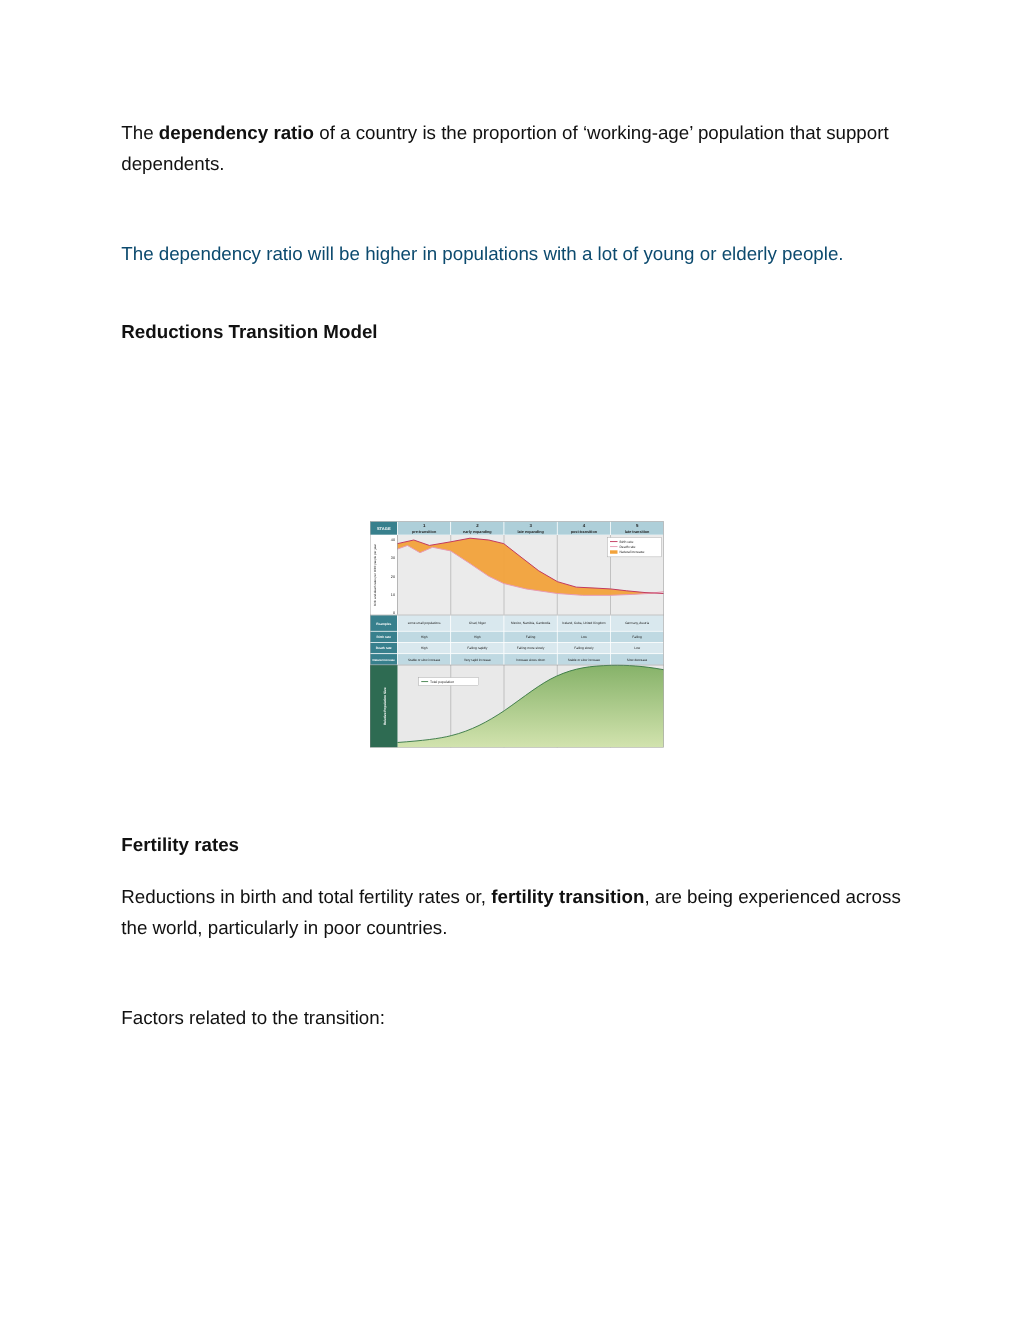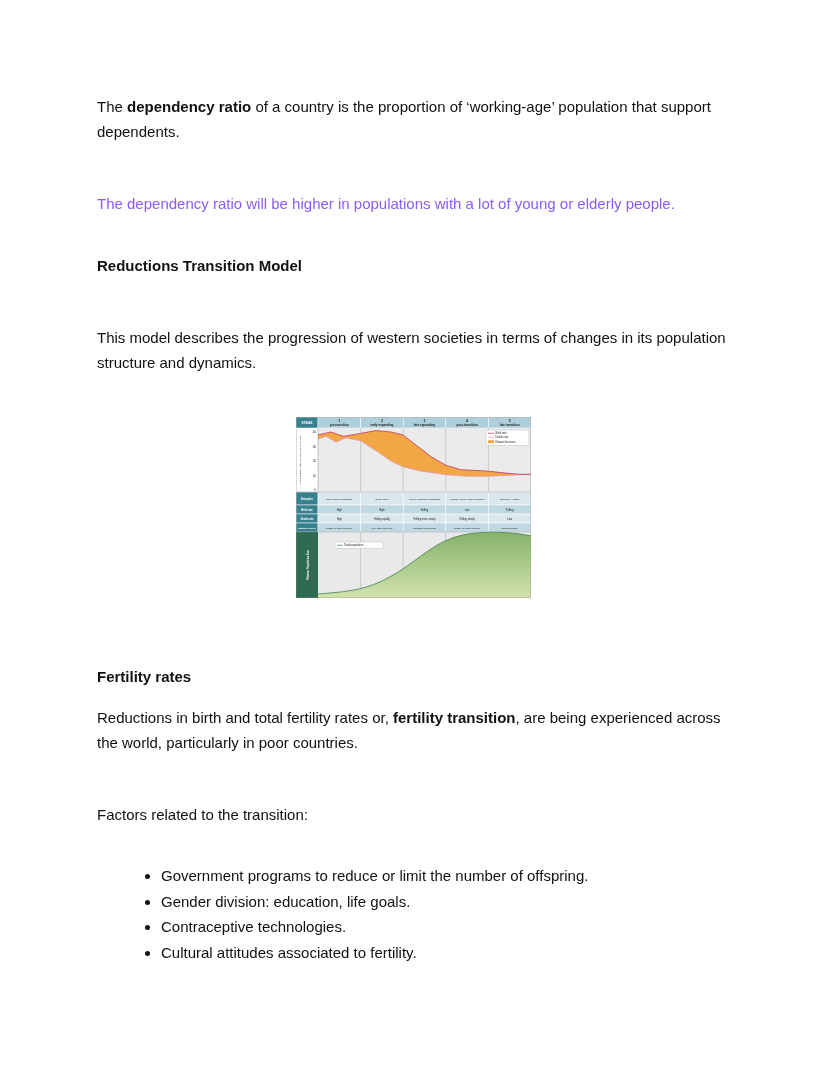--- a/index.html
+++ b/index.html
@@ -23,21 +23,21 @@
   }
   .para, .heading, .bullets {
     position: absolute;
     left: 0;
     width: 640px;
     font-size: 15px;
     line-height: 25px;
     margin: 0;
   }
   .para { font-weight: normal; }
-  .muted { color: #8b5cf6; }
+  .muted { color: #0c4a6e; }
   .heading { font-weight: bold; font-size: 15px; }
   .bullets { padding-left: 64px; list-style: disc outside; }
   .bullets li { line-height: 25.5px; }
   .figure-wrap {
     position: absolute;
     left: 199px;
     top: 417px;
     width: 235px;
     height: 181px;
   }
@@ -50,21 +50,20 @@
 
 <div class="page">
   <div class="content">
 
     <p class="para" style="top:94px;"><span>The </span><strong>dependency ratio</strong><span> of a country is the proportion of ‘working-age’ population that support dependents.</span></p>
 
     <p class="para muted" style="top:191px;">The dependency ratio will be higher in populations with a lot of young or elderly people.</p>
 
     <h2 class="heading" style="top:253px;">Reductions Transition Model</h2>
 
-    <p class="para" style="top:325px;">This model describes the progression of western societies in terms of changes in its population structure and dynamics.</p>
 
     <div class="figure-wrap">
       <svg width="235" height="181" viewBox="0 0 470 362" xmlns="http://www.w3.org/2000/svg">
         <defs>
           <linearGradient id="popgrad" x1="0" y1="0" x2="0" y2="1">
             <stop offset="0" stop-color="#86b269"></stop>
             <stop offset="1" stop-color="#d2e3ae"></stop>
           </linearGradient>
         </defs>
 
@@ -194,21 +193,15 @@
         <rect x="0" y="0" width="470" height="362" fill="none" stroke="#888888" stroke-width="1.2"></rect>
       </svg>
     </div>
 
     <h2 class="heading" style="top:633px;margin-top:31px;">Fertility rates</h2>
 
     <p class="para" style="top:802px;">Factors related to the transition:</p>
 
     <p class="para" style="top:705px;"><span>Reductions in birth and total fertility rates or, </span><strong>fertility transition</strong><span>, are being experienced across the world, particularly in poor countries.</span></p>
 
-    <ul class="bullets" style="top:863px;">
-      <li>Government programs to reduce or limit the number of offspring.</li>
-      <li>Gender division: education, life goals.</li>
-      <li>Contraceptive technologies.</li>
-      <li>Cultural attitudes associated to fertility.</li>
-    </ul>
 
   </div>
 </div>
 
 </body></html>

